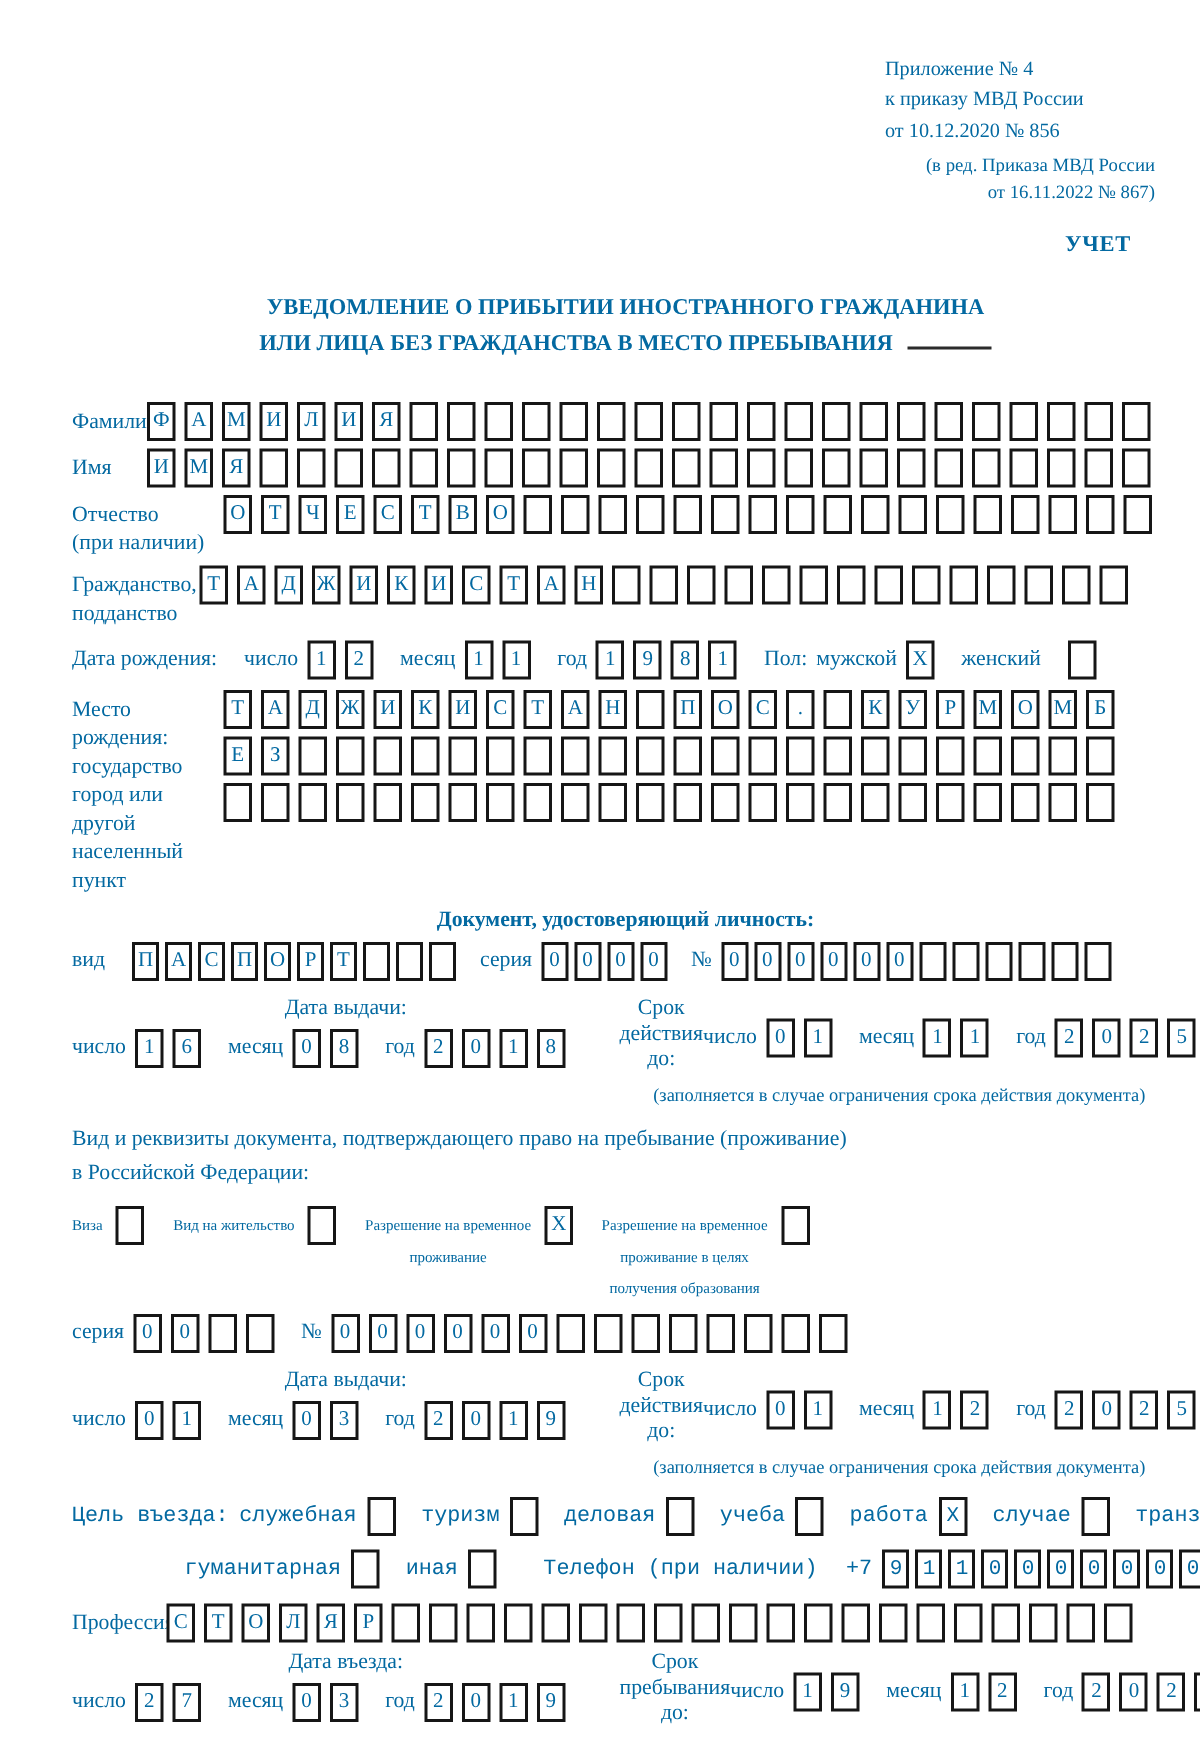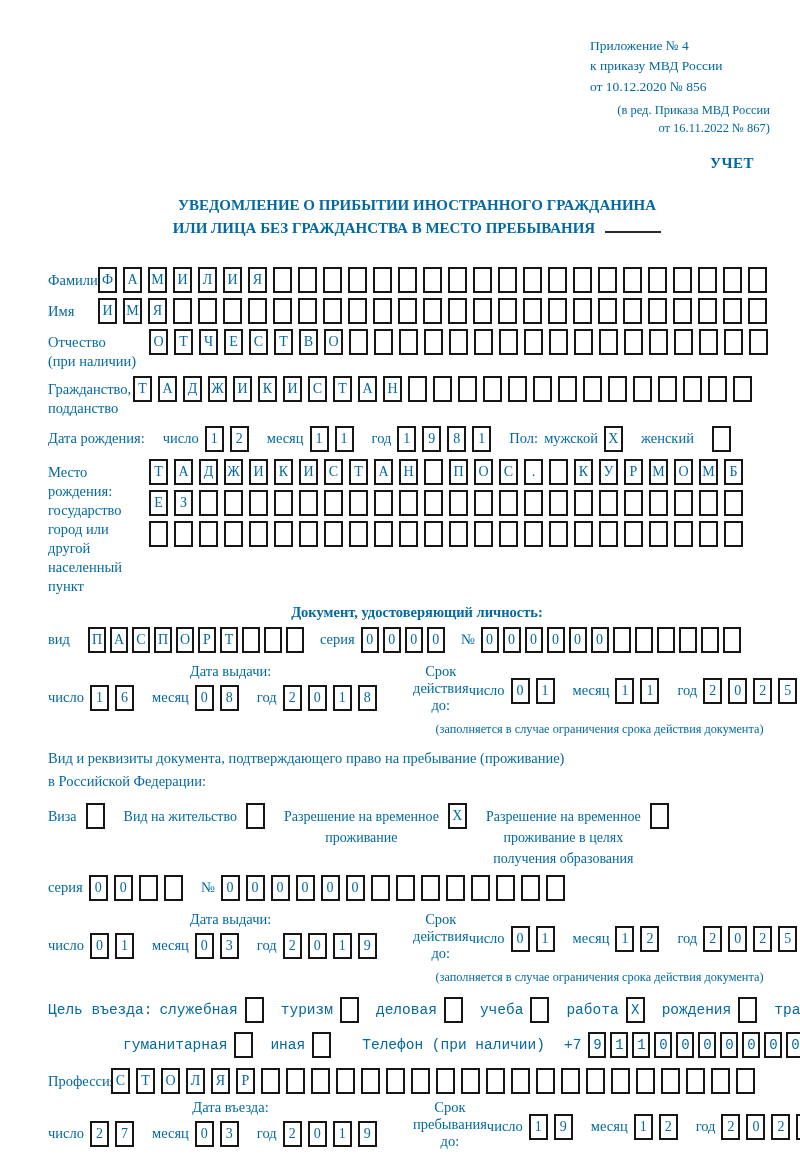--- a/index.html
+++ b/index.html
@@ -44,21 +44,21 @@
   .dp-left{width:365px;display:flex;flex-direction:column;}
   .dp-right{width:373px;display:flex;flex-direction:row;}
   .dp-head{text-align:center;font-size:14.5px;margin-bottom:5px;}
   .dp-note{margin-left:365px;width:373px;text-align:center;font-size:12.3px;margin-top:3px;}
   
   .txt{font-size:14.5px;line-height:1.6;}
   .doc-head{text-align:center;font-weight:bold;font-size:14.5px;margin:8px 0 6px 0;}
   
   .opts{display:flex;align-items:flex-start;margin:10px 0 4px 0;}
   .opt{display:flex;align-items:flex-start;margin-right:13px;}
-  .opt-label{font-size:14px;line-height:21px;margin-right:9px;text-align:center;padding-top:3px;}
+  .opt-label{font-size:10px;line-height:21px;margin-right:9px;text-align:center;padding-top:3px;}
   
   .pline{display:flex;align-items:center;font-size:14.5px;margin-top:12px;flex-wrap:nowrap;font-family:Liberation Mono, monospace;}
   .pline .plbl{margin-right:7px;white-space:nowrap;}
   .pline .cells{margin-right:11px;}
   .indent{width:75px;flex:0 0 auto;}
 </style>
 </head>
 <body>
 
 <div class="page">
@@ -549,21 +549,21 @@
         <span class="cell"></span>
       </div>
     <span class="plbl">учеба</span>
     <div class="cells">
         <span class="cell"></span>
       </div>
     <span class="plbl">работа</span>
     <div class="cells">
         <span class="cell">X</span>
       </div>
-    <span class="plbl">рождения</span>
+    <span class="plbl">случае</span>
     <div class="cells">
         <span class="cell"></span>
       </div>
     <span class="plbl">транзит</span>
     <div class="cells" style="margin-right:0;">
         <span class="cell"></span>
       </div>
   </div>
   <div class="pline" style="margin-top:9px;text-align:center;">
     <span class="indent"></span>

